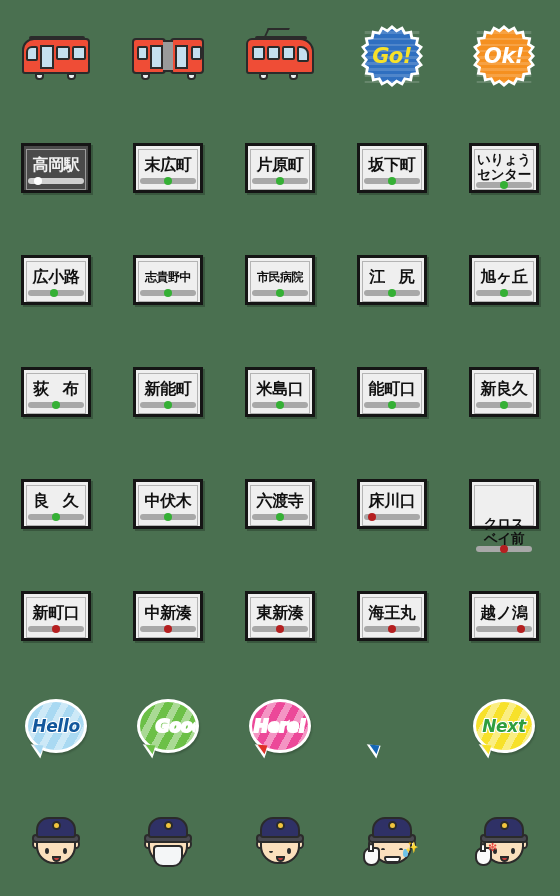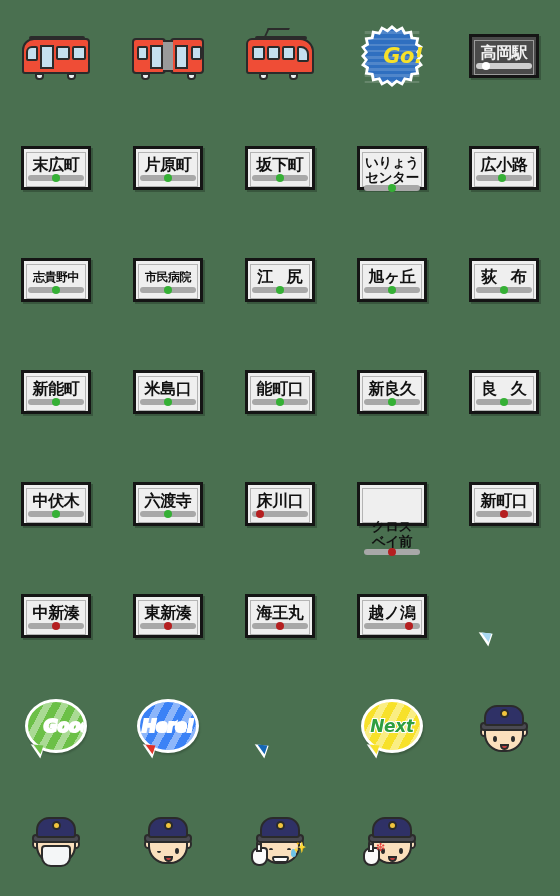--- a/index.html
+++ b/index.html
@@ -105,21 +105,21 @@
     box-sizing: border-box;
   }
 
   
   .burst {
     position: relative;
     width: 62px;
     height: 62px;
     display: flex;
     align-items: center;
-    justify-content: flex-end;
+    justify-content: center;
   }
   .burst-shape {
     position: absolute;
     inset: 0;
     clip-path: polygon(
       50% 0%, 58% 7%, 67% 2%, 72% 11%, 82% 9%, 84% 19%, 94% 20%, 92% 30%,
       100% 35%, 94% 43%, 100% 50%, 94% 57%, 100% 65%, 92% 70%, 94% 80%,
       84% 81%, 82% 91%, 72% 89%, 67% 98%, 58% 93%, 50% 100%, 42% 93%,
       33% 98%, 28% 89%, 18% 91%, 16% 81%, 6% 80%, 8% 70%, 0% 65%,
       6% 57%, 0% 50%, 6% 43%, 0% 35%, 8% 30%, 6% 20%, 16% 19%,
@@ -144,21 +144,21 @@
     font-weight: bold;
     font-size: 21px;
     font-style: italic;
     letter-spacing: -0.5px;
     font-family: "DejaVu Sans", "Liberation Sans", sans-serif;
   }
 
   
   .sign {
     width: 70px;
-    height: 44px;
+    height: 50px;
     background: #efefef;
     border: 3px solid #151515;
     box-sizing: border-box;
     display: flex;
     flex-direction: column;
     align-items: center;
     justify-content: flex-start;
     padding: 3px 2px 0 2px;
     box-shadow: 2px 2px 0 rgba(0,0,0,0.22);
   }
@@ -501,20 +501,28 @@
 
   <div class="cell">
     <div class="burst">
       <div class="burst-shape burst-outline"></div>
       <div class="burst-shape burst-fill" id="go-fill" style="background: rgb(47, 111, 192);"></div>
       <div class="burst-shape burst-stripes"></div>
       <span class="burst-label" id="go-label" style="color: rgb(247, 225, 42);">Go!</span>
     </div>
   </div>
 
+  <div class="cell">
+    <div class="burst">
+      <div class="burst-shape burst-outline"></div>
+      <div class="burst-shape burst-fill" id="ok-fill" style="background: rgb(245, 144, 32);"></div>
+      <div class="burst-shape burst-stripes"></div>
+      <span class="burst-label" id="ok-label" style="color: rgb(255, 255, 255);">Ok!</span>
+    </div>
+  </div>
 
   <div id="signs-mount" style="display:contents;"><div class="cell">
         <div class="sign dark">
           <div class="sign-inner">
             <div class="sign-text t-3">高岡駅</div>
             <div class="bar-wrap">
               <div class="bar"></div>
               <div class="dot white" style="left: 6px;"></div>
             </div>
           </div>
@@ -757,35 +765,39 @@
               <div class="bar"></div>
               <div class="dot red" style="left: 41px;"></div>
             </div>
           </div>
         </div>
       </div></div>
 
   <div id="bubbles-mount" style="display:contents;"><div class="cell">
         <div class="bubble-wrap">
           <div class="bubble-tail"></div>
+          <div class="bubble" style="background: rgb(169, 217, 242);">
+            <div class="bubble-stripes"></div>
+            <span class="bubble-label" style="color: rgb(18, 87, 156);">Hello</span>
+          </div>
           <div class="bubble-tail-in" style="border-top-color: rgb(169, 217, 242);"></div>
         </div>
       </div><div class="cell">
         <div class="bubble-wrap">
           <div class="bubble-tail"></div>
           <div class="bubble" style="background: rgb(108, 192, 71);">
             <div class="bubble-stripes"></div>
             <span class="bubble-label" style="color: rgb(255, 255, 255); padding-left: 24px;">Good</span>
           </div>
           <div class="bubble-tail-in" style="border-top-color: rgb(108, 192, 71);"></div>
         </div>
       </div><div class="cell">
         <div class="bubble-wrap">
           <div class="bubble-tail"></div>
-          <div class="bubble" style="background: #3b82f6;">
+          <div class="bubble" style="background: #ec4899;">
             <div class="bubble-stripes"></div>
             <span class="bubble-label" style="color: rgb(255, 255, 255);">Here!</span>
           </div>
           <div class="bubble-tail-in" style="border-top-color: rgb(224, 49, 39);"></div>
         </div>
       </div><div class="cell">
         <div class="bubble-wrap">
           <div class="bubble-tail"></div>
           <div class="bubble-tail-in" style="border-top-color: rgb(22, 103, 181);"></div>
         </div>

